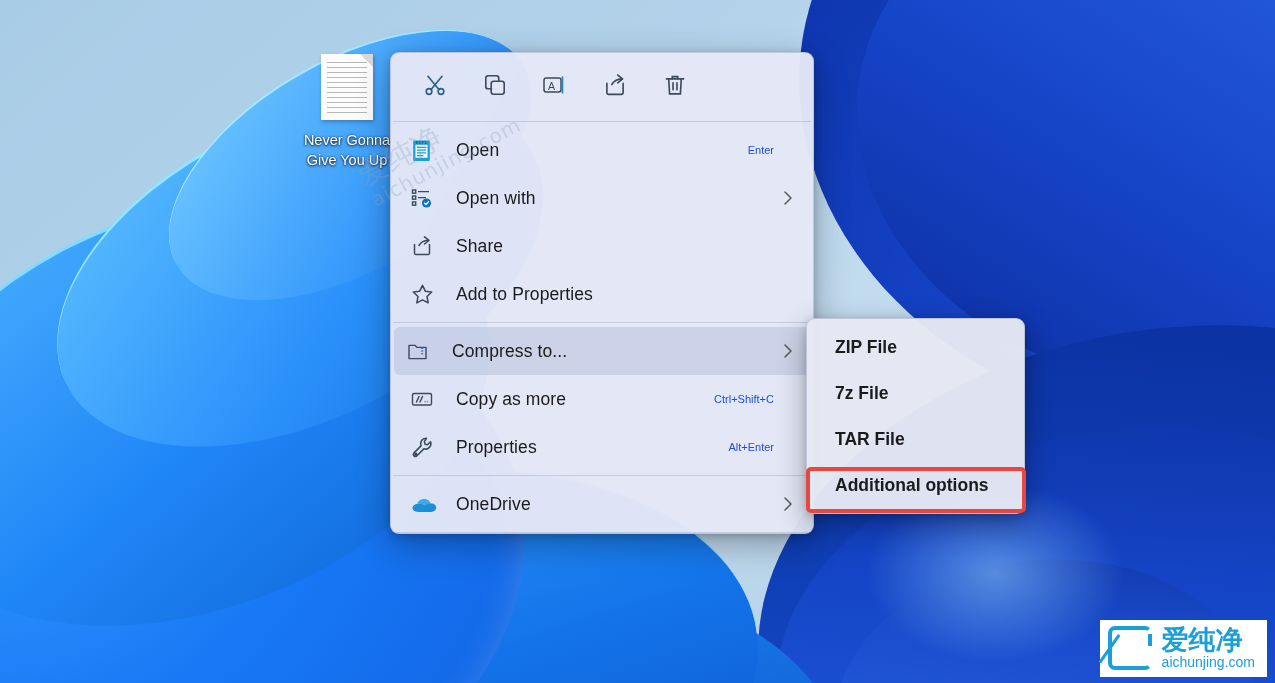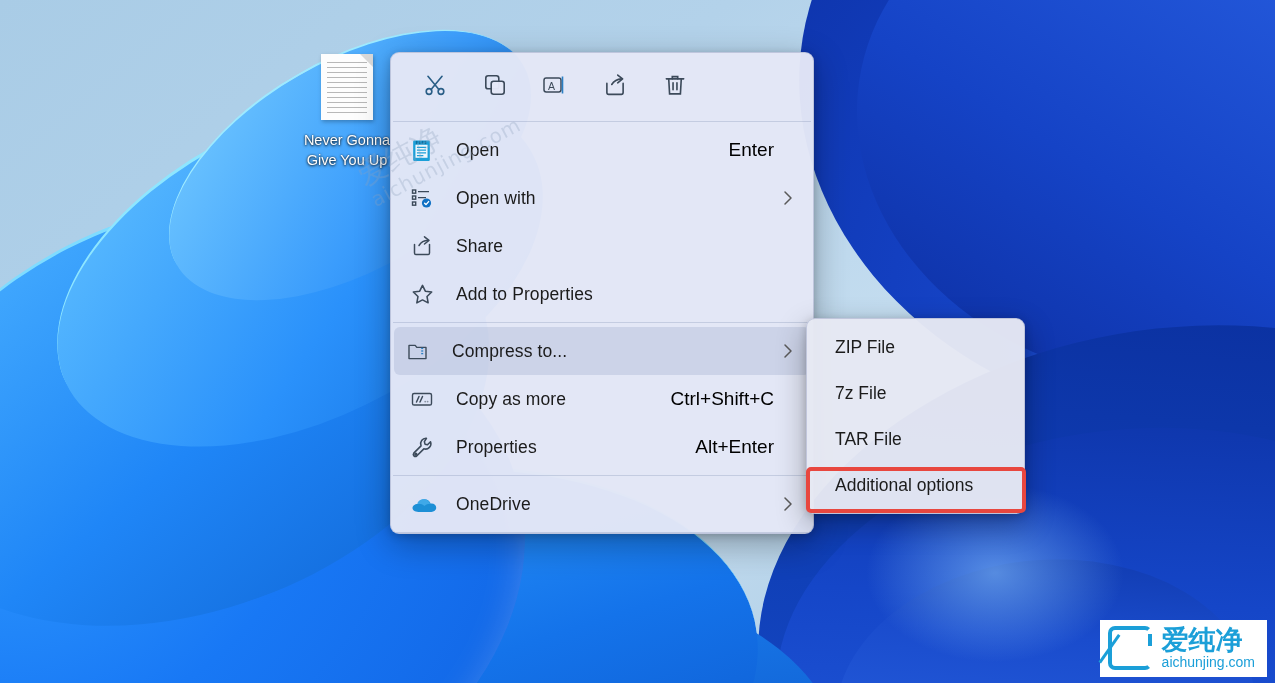--- a/index.html
+++ b/index.html
@@ -153,34 +153,35 @@
     width: 34px; min-width: 34px; height: 26px;
     display: flex; align-items: center; justify-content: flex-start;
   }
   .mi .lbl {
     flex: 1;
     font-size: 17.5px; color: #1b1b1b;
     letter-spacing: .1px;
     padding-left: 12px;
   }
   .mi .accel {
-    font-size: 19px; color: #000000; padding-right: 6px;
+    font-size: 11px; color: #1d4ed8; padding-right: 6px;
   }
   .mi .chev { width: 16px; display: flex; justify-content: center; }
 
   
   #submenu {
     position: absolute; left: 806px; top: 318px;
     width: 219px;
     background: rgba(230,232,243,.97);
     border: 1px solid rgba(160,170,200,.55);
     border-radius: 9px;
     box-shadow: 0 10px 30px rgba(0,0,0,.30), 0 2px 8px rgba(0,0,0,.18);
     z-index: 12;
     padding: 5px 0;
+    font-weight: bold;
   }
   .smi {
     display: flex; align-items: center;
     height: 46px; margin: 0 4px; padding-left: 24px;
     border-radius: 6px;
     font-size: 17.5px; color: #1b1b1b;
   }
   #redbox {
     position: absolute; left: 806px; top: 467px;
     width: 220px; height: 46px;

